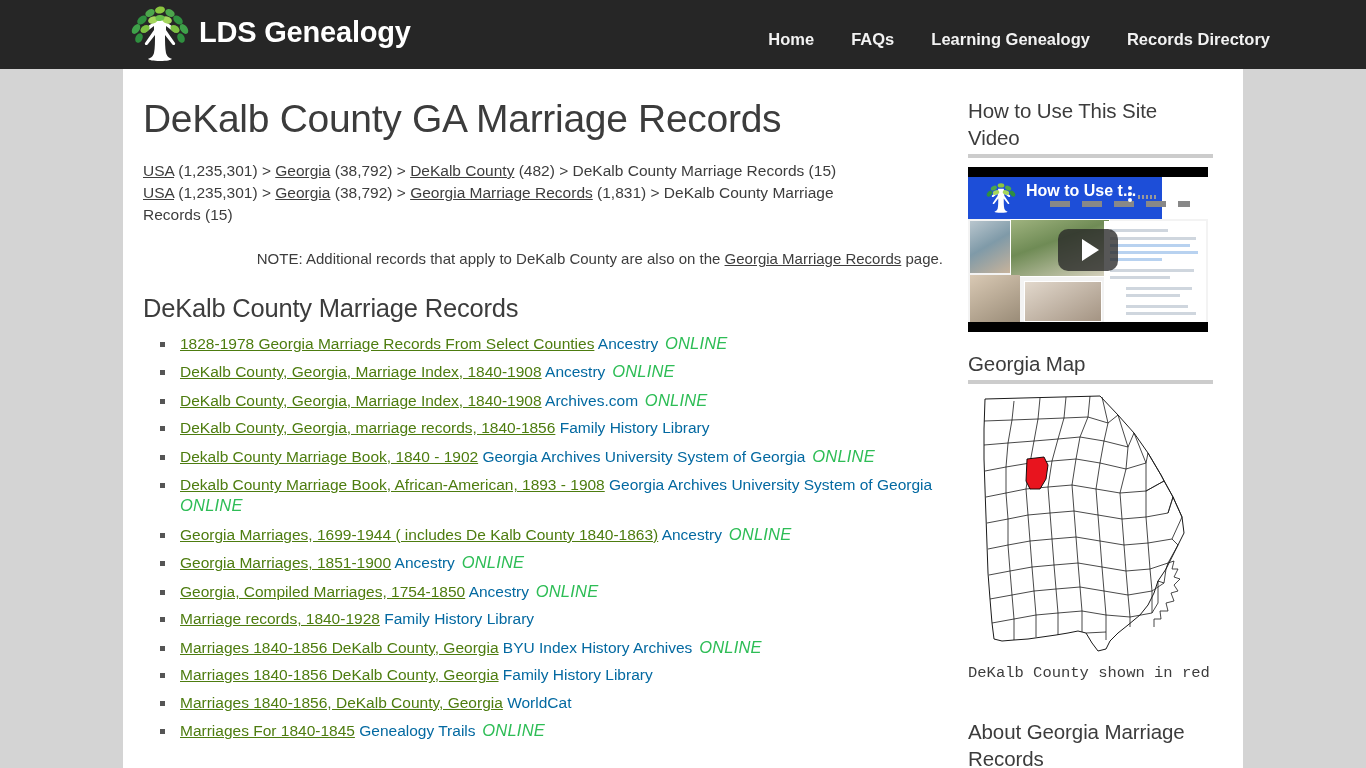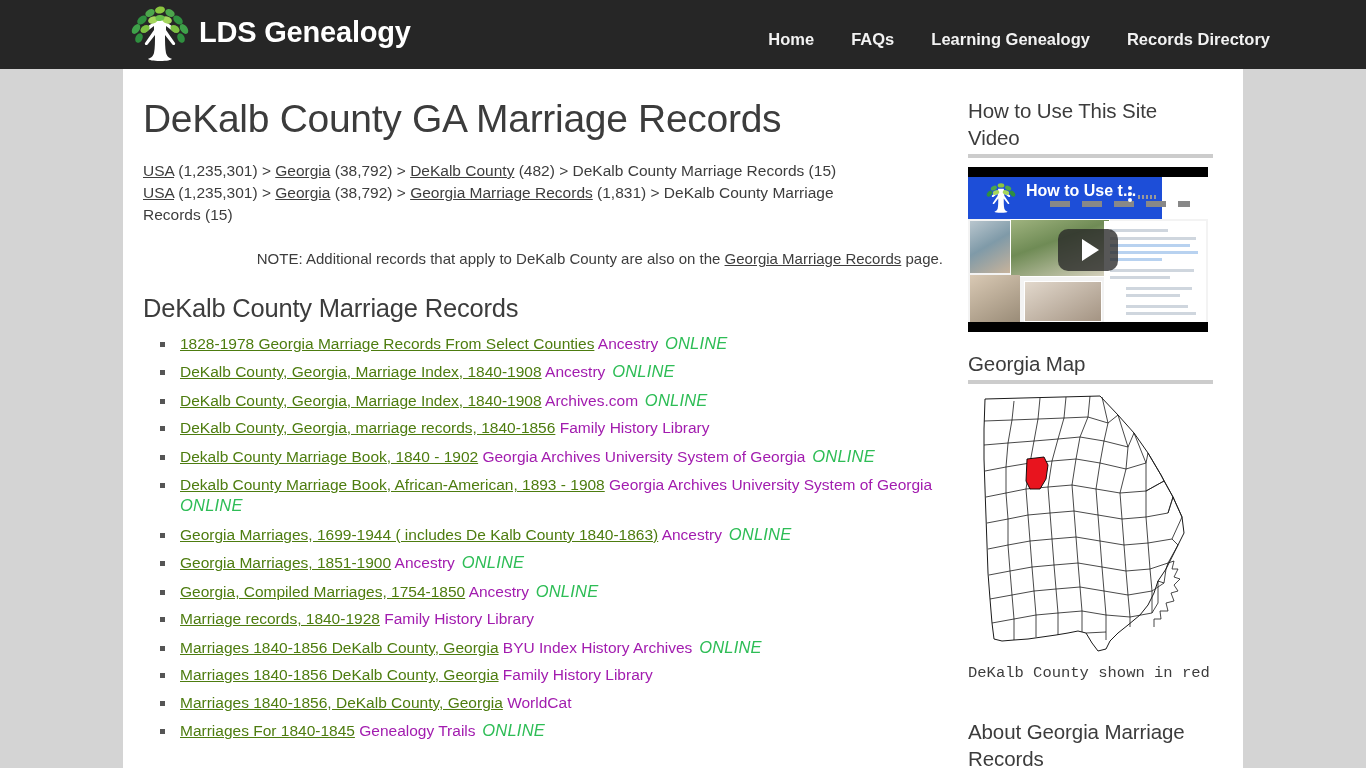--- a/index.html
+++ b/index.html
@@ -104,21 +104,21 @@
     color: #3d3d3d;
     line-height: 20px;
     margin-bottom: 7.5px;
     padding-left: 4px;
   }
   ul.record-list li::marker { color: #555; }
   ul.record-list a {
     color: #4d7c0f;
     text-decoration: underline;
   }
-  .source { color: #a21caf; }
+  .source { color: #0369a1; }
   .online-tag {
     color: #2ebd56;
     font-style: italic;
     font-size: 16.5px;
     font-weight: normal;
     letter-spacing: 0.2px;
     margin-left: 2px;
   }
 
   

